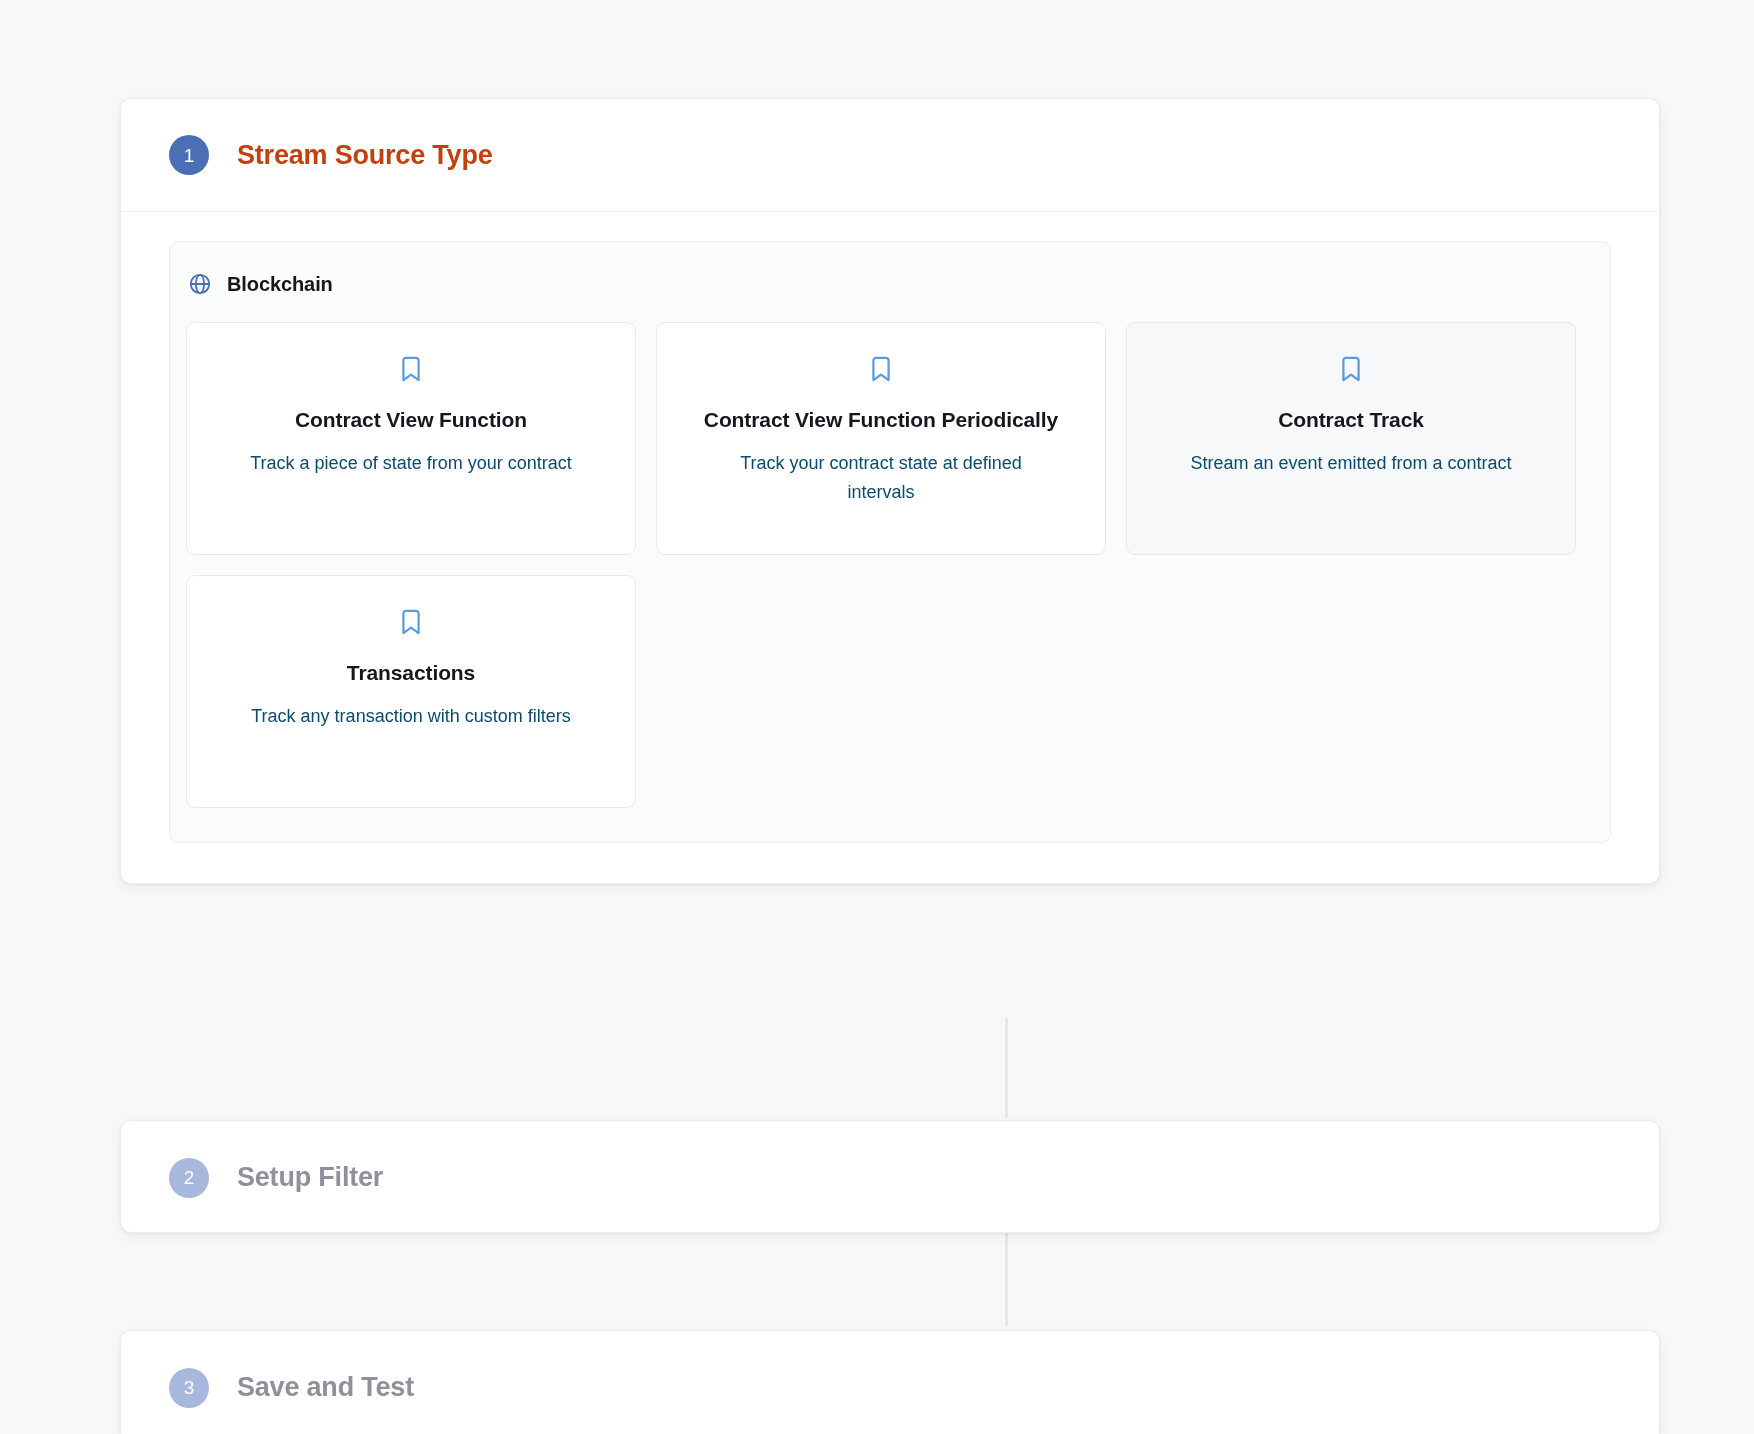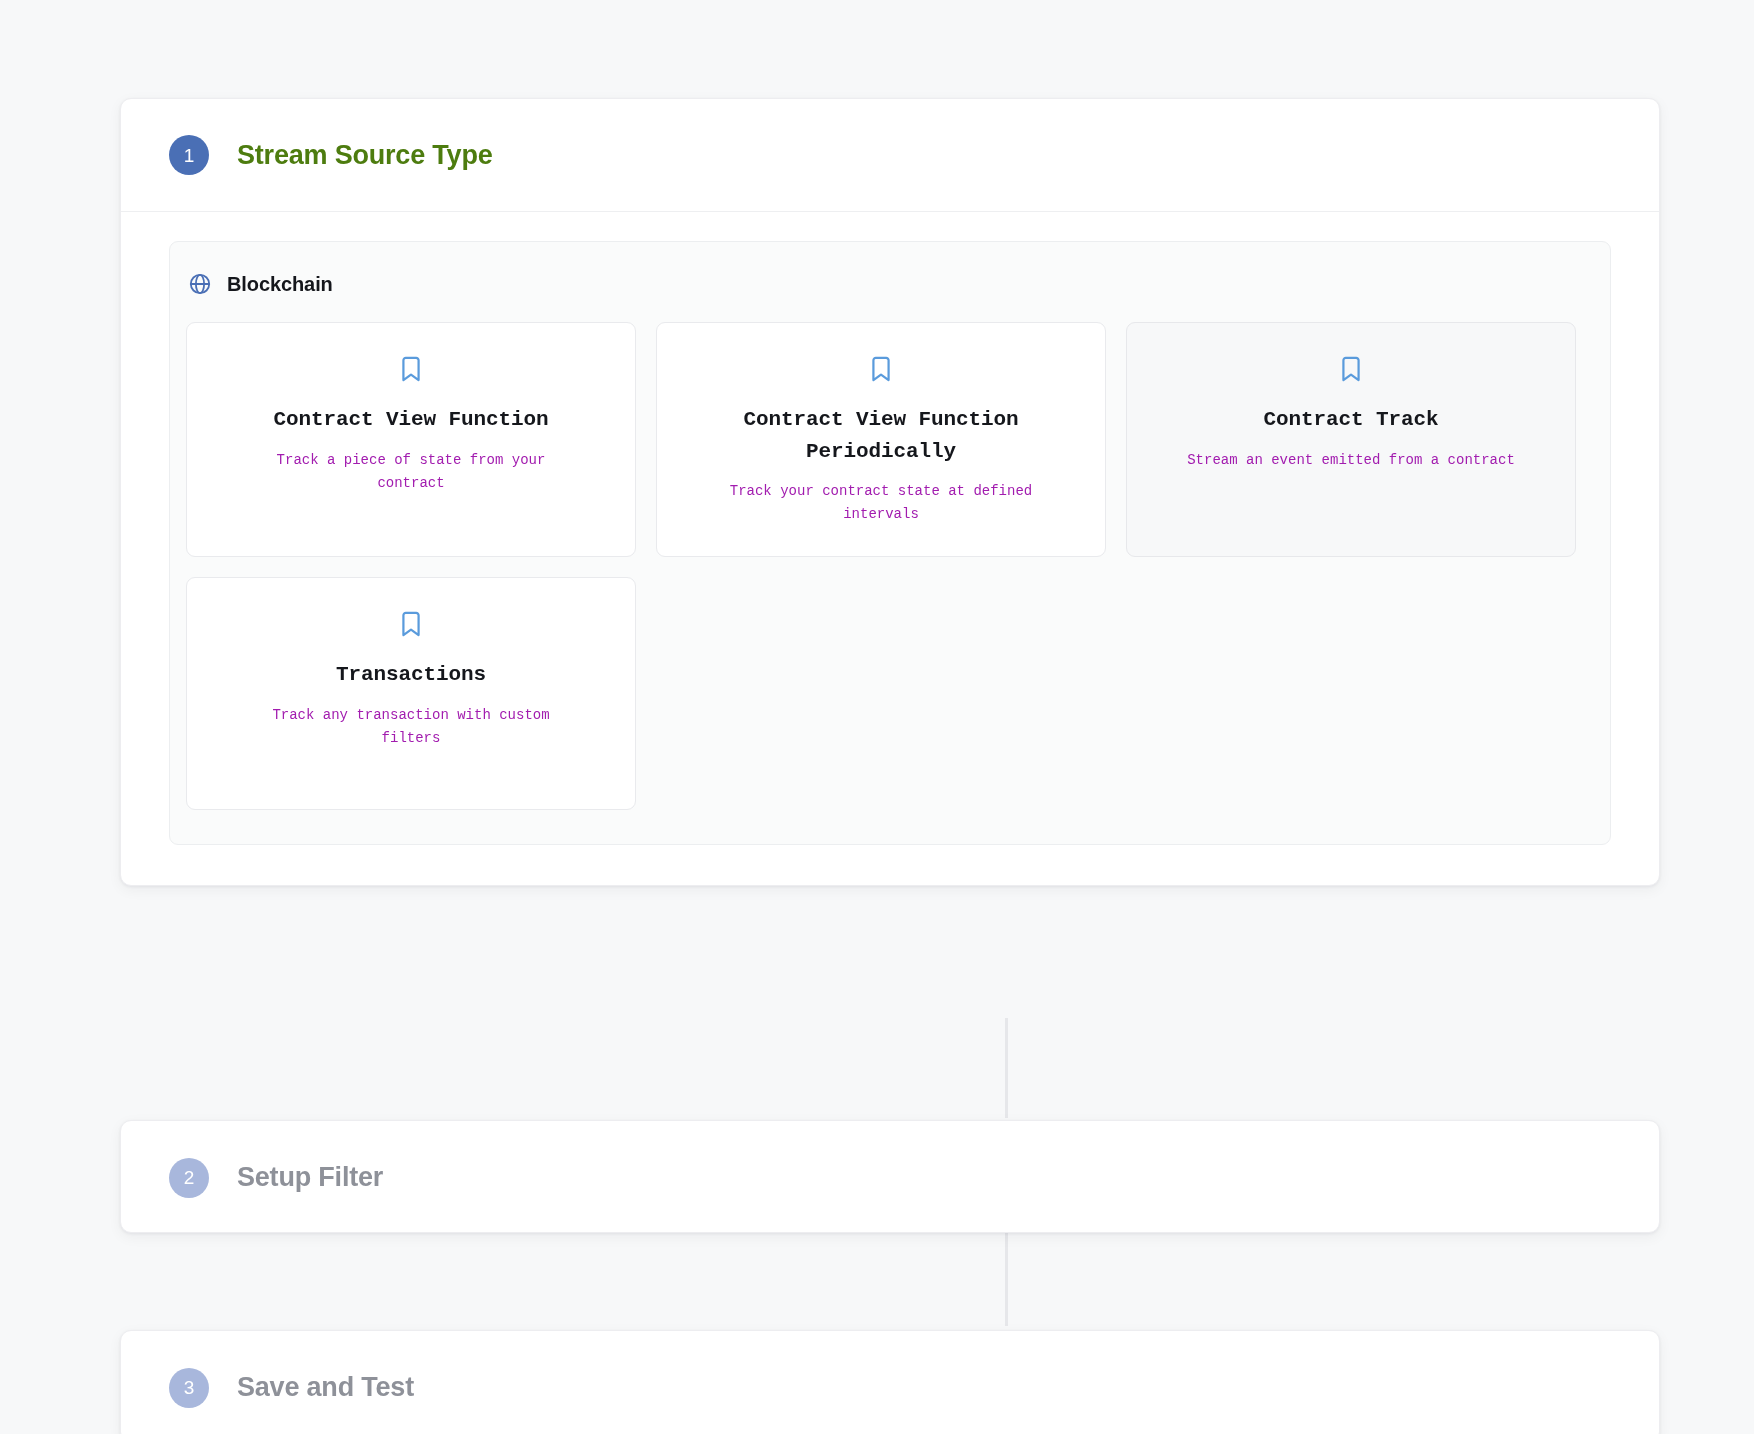--- a/index.html
+++ b/index.html
@@ -77,21 +77,21 @@
   }
   .step-badge.active   { background: #4a6fb5; }
   .step-badge.inactive { background: #a8b7dc; }
 
   .step-title {
     margin-left: 28px;
     font-size: 27px;
     font-weight: 700;
     letter-spacing: -0.2px;
   }
-  .step-title.active   { color: #4d7c0f; }
+  .step-title.active   { color: #c2410c; }
   .step-title.inactive { color: #8e9199; }
 
   
   .step-body { padding: 29px 48px 40px 48px; }
 
   .group-panel {
     background: #fafbfb;
     border: 1px solid #eceef0;
     border-radius: 9px;
     padding: 30px 34px 34px 16px;
@@ -130,21 +130,20 @@
     background: #ffffff;
     border: 1px solid #e9eaed;
     border-radius: 9px;
     padding: 32px 26px 30px 26px;
     min-height: 233px;
     text-align: center;
     cursor: pointer;
     display: flex;
     flex-direction: column;
     align-items: center;
-    font-family: Liberation Mono, monospace;
   }
   .option-card.hovered {
     background: #f7f8f9;
     border-color: #e7e8eb;
   }
 
   .option-icon {
     width: 28px;
     height: 28px;
     display: block;
@@ -155,23 +154,23 @@
   .option-title {
     font-size: 21px;
     font-weight: 700;
     color: #15171c;
     line-height: 1.5;
     letter-spacing: -0.1px;
     margin-bottom: 13px;
   }
 
   .option-desc {
-    font-size: 14px;
+    font-size: 18px;
     font-weight: 400;
-    color: #a21caf;
+    color: #0c4a6e;
     line-height: 1.65;
     max-width: 330px;
   }
 </style>
 </head>
 <body>
 
 <div id="app">
 
   <div class="wizard">

